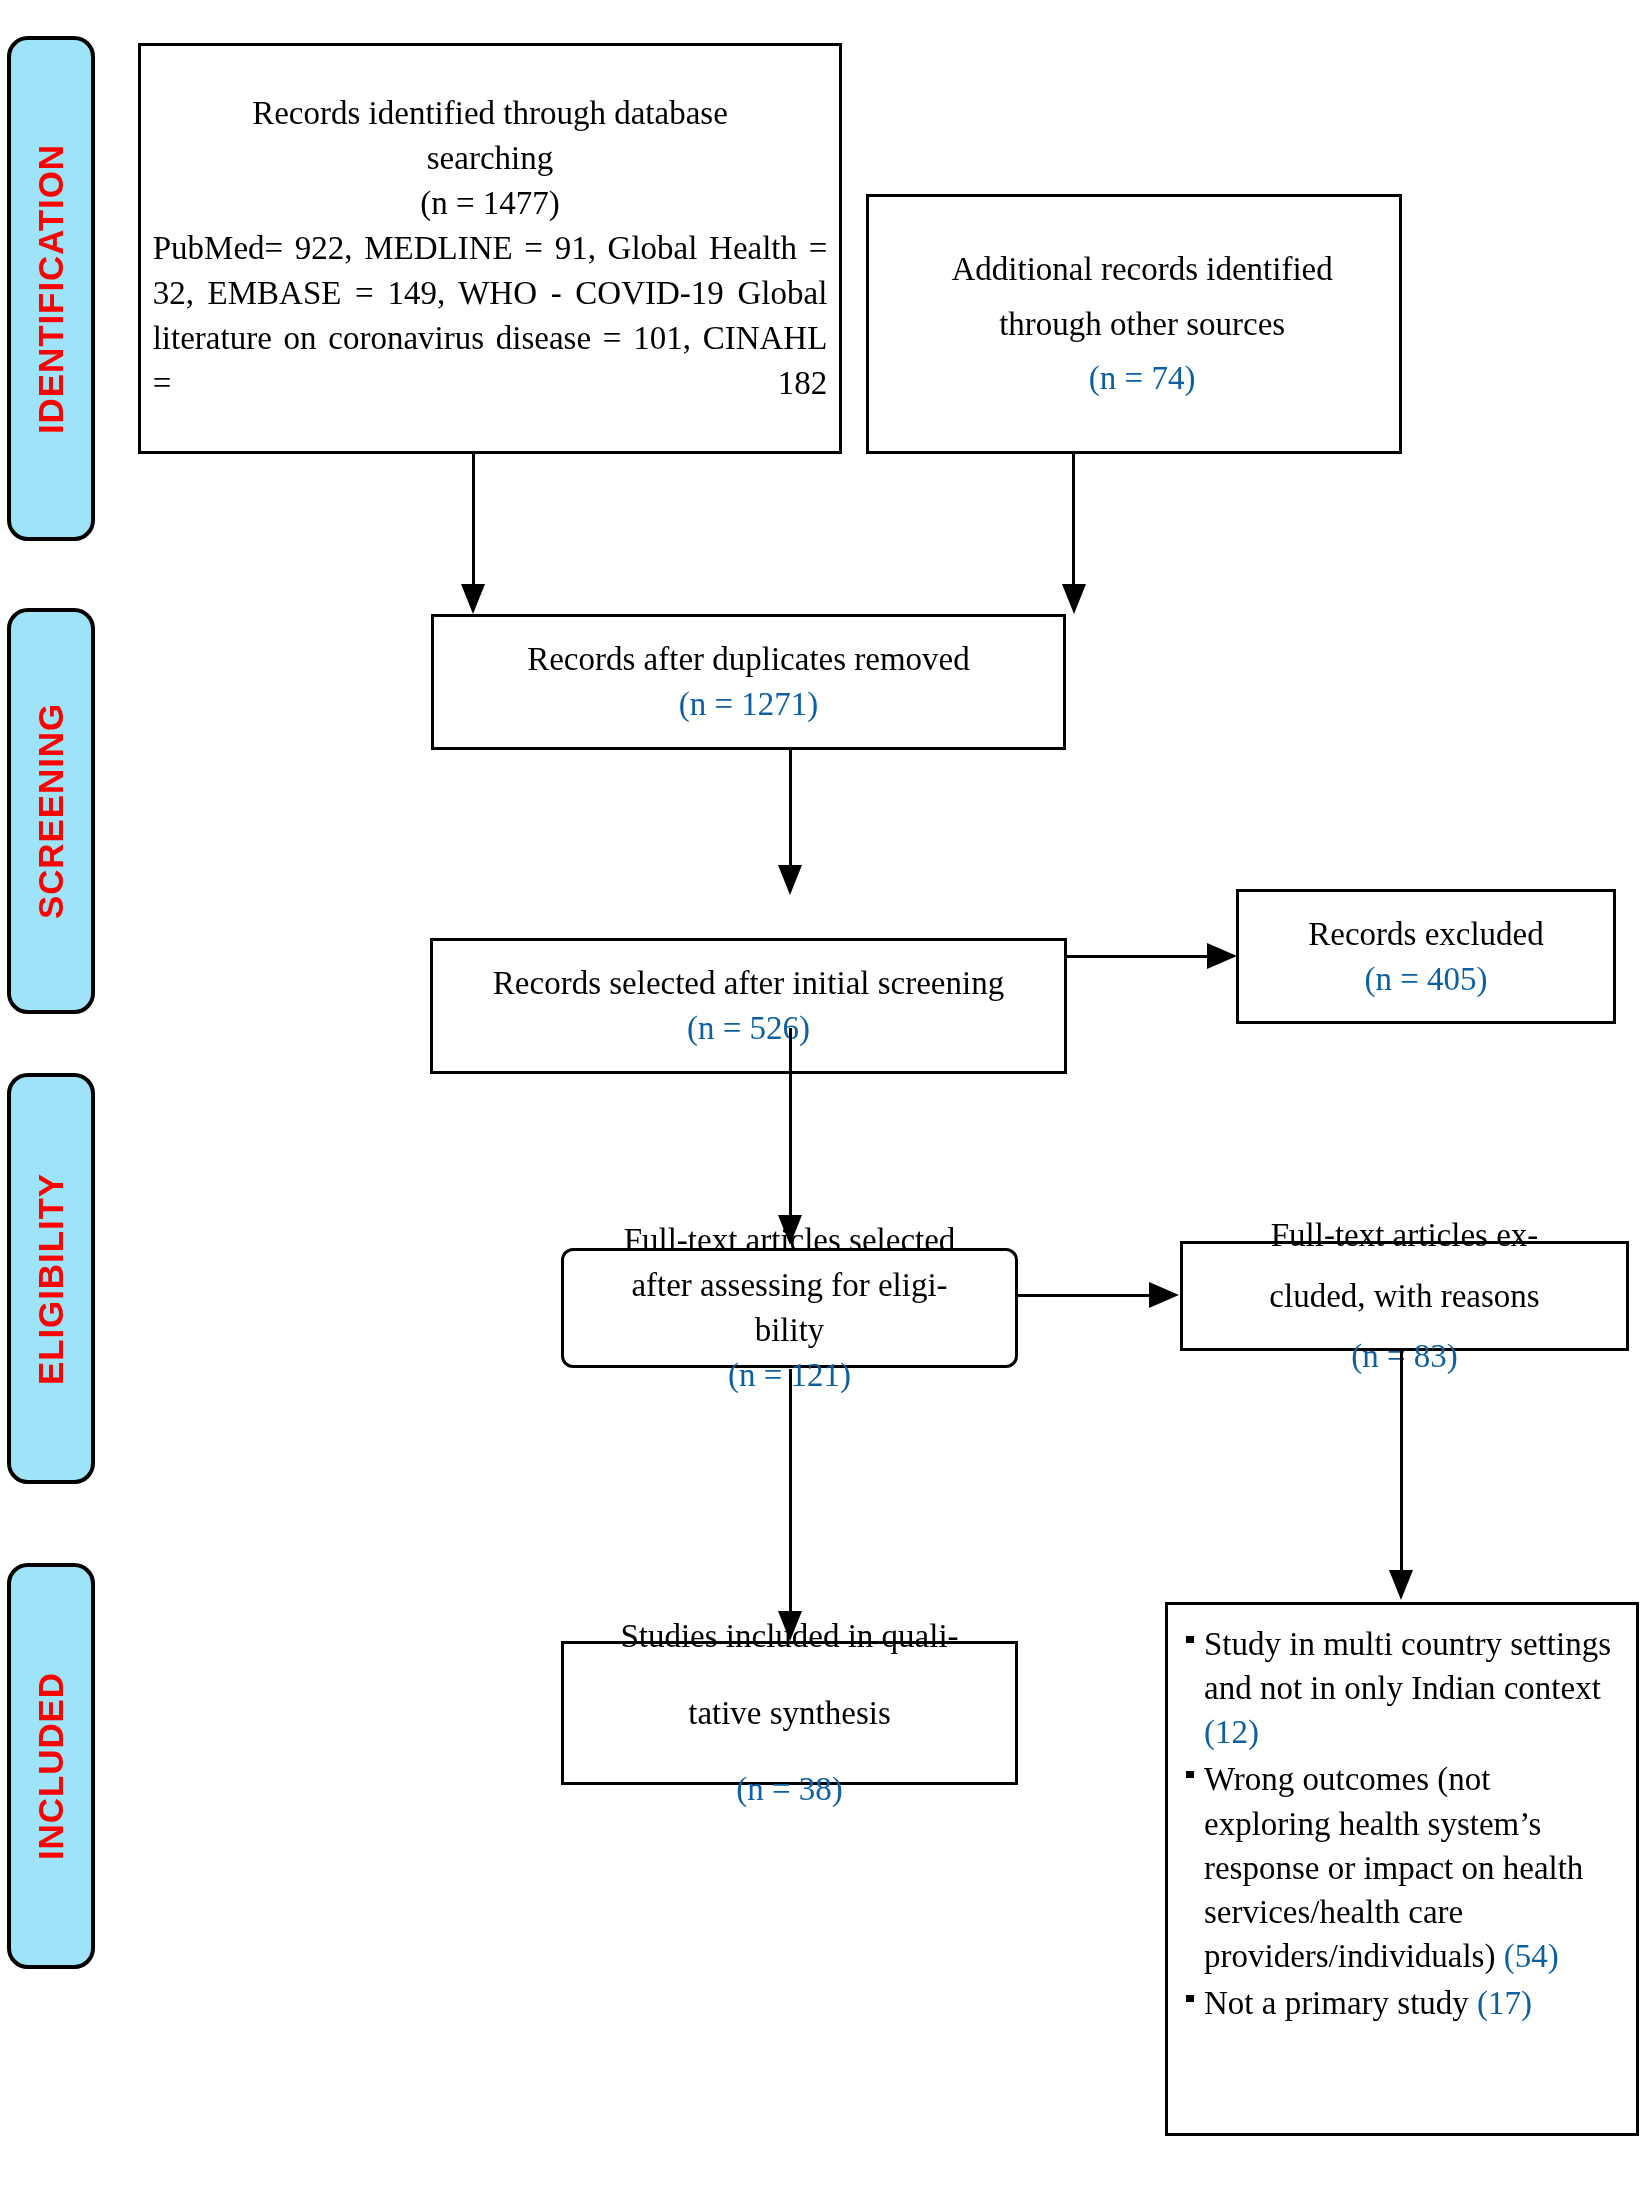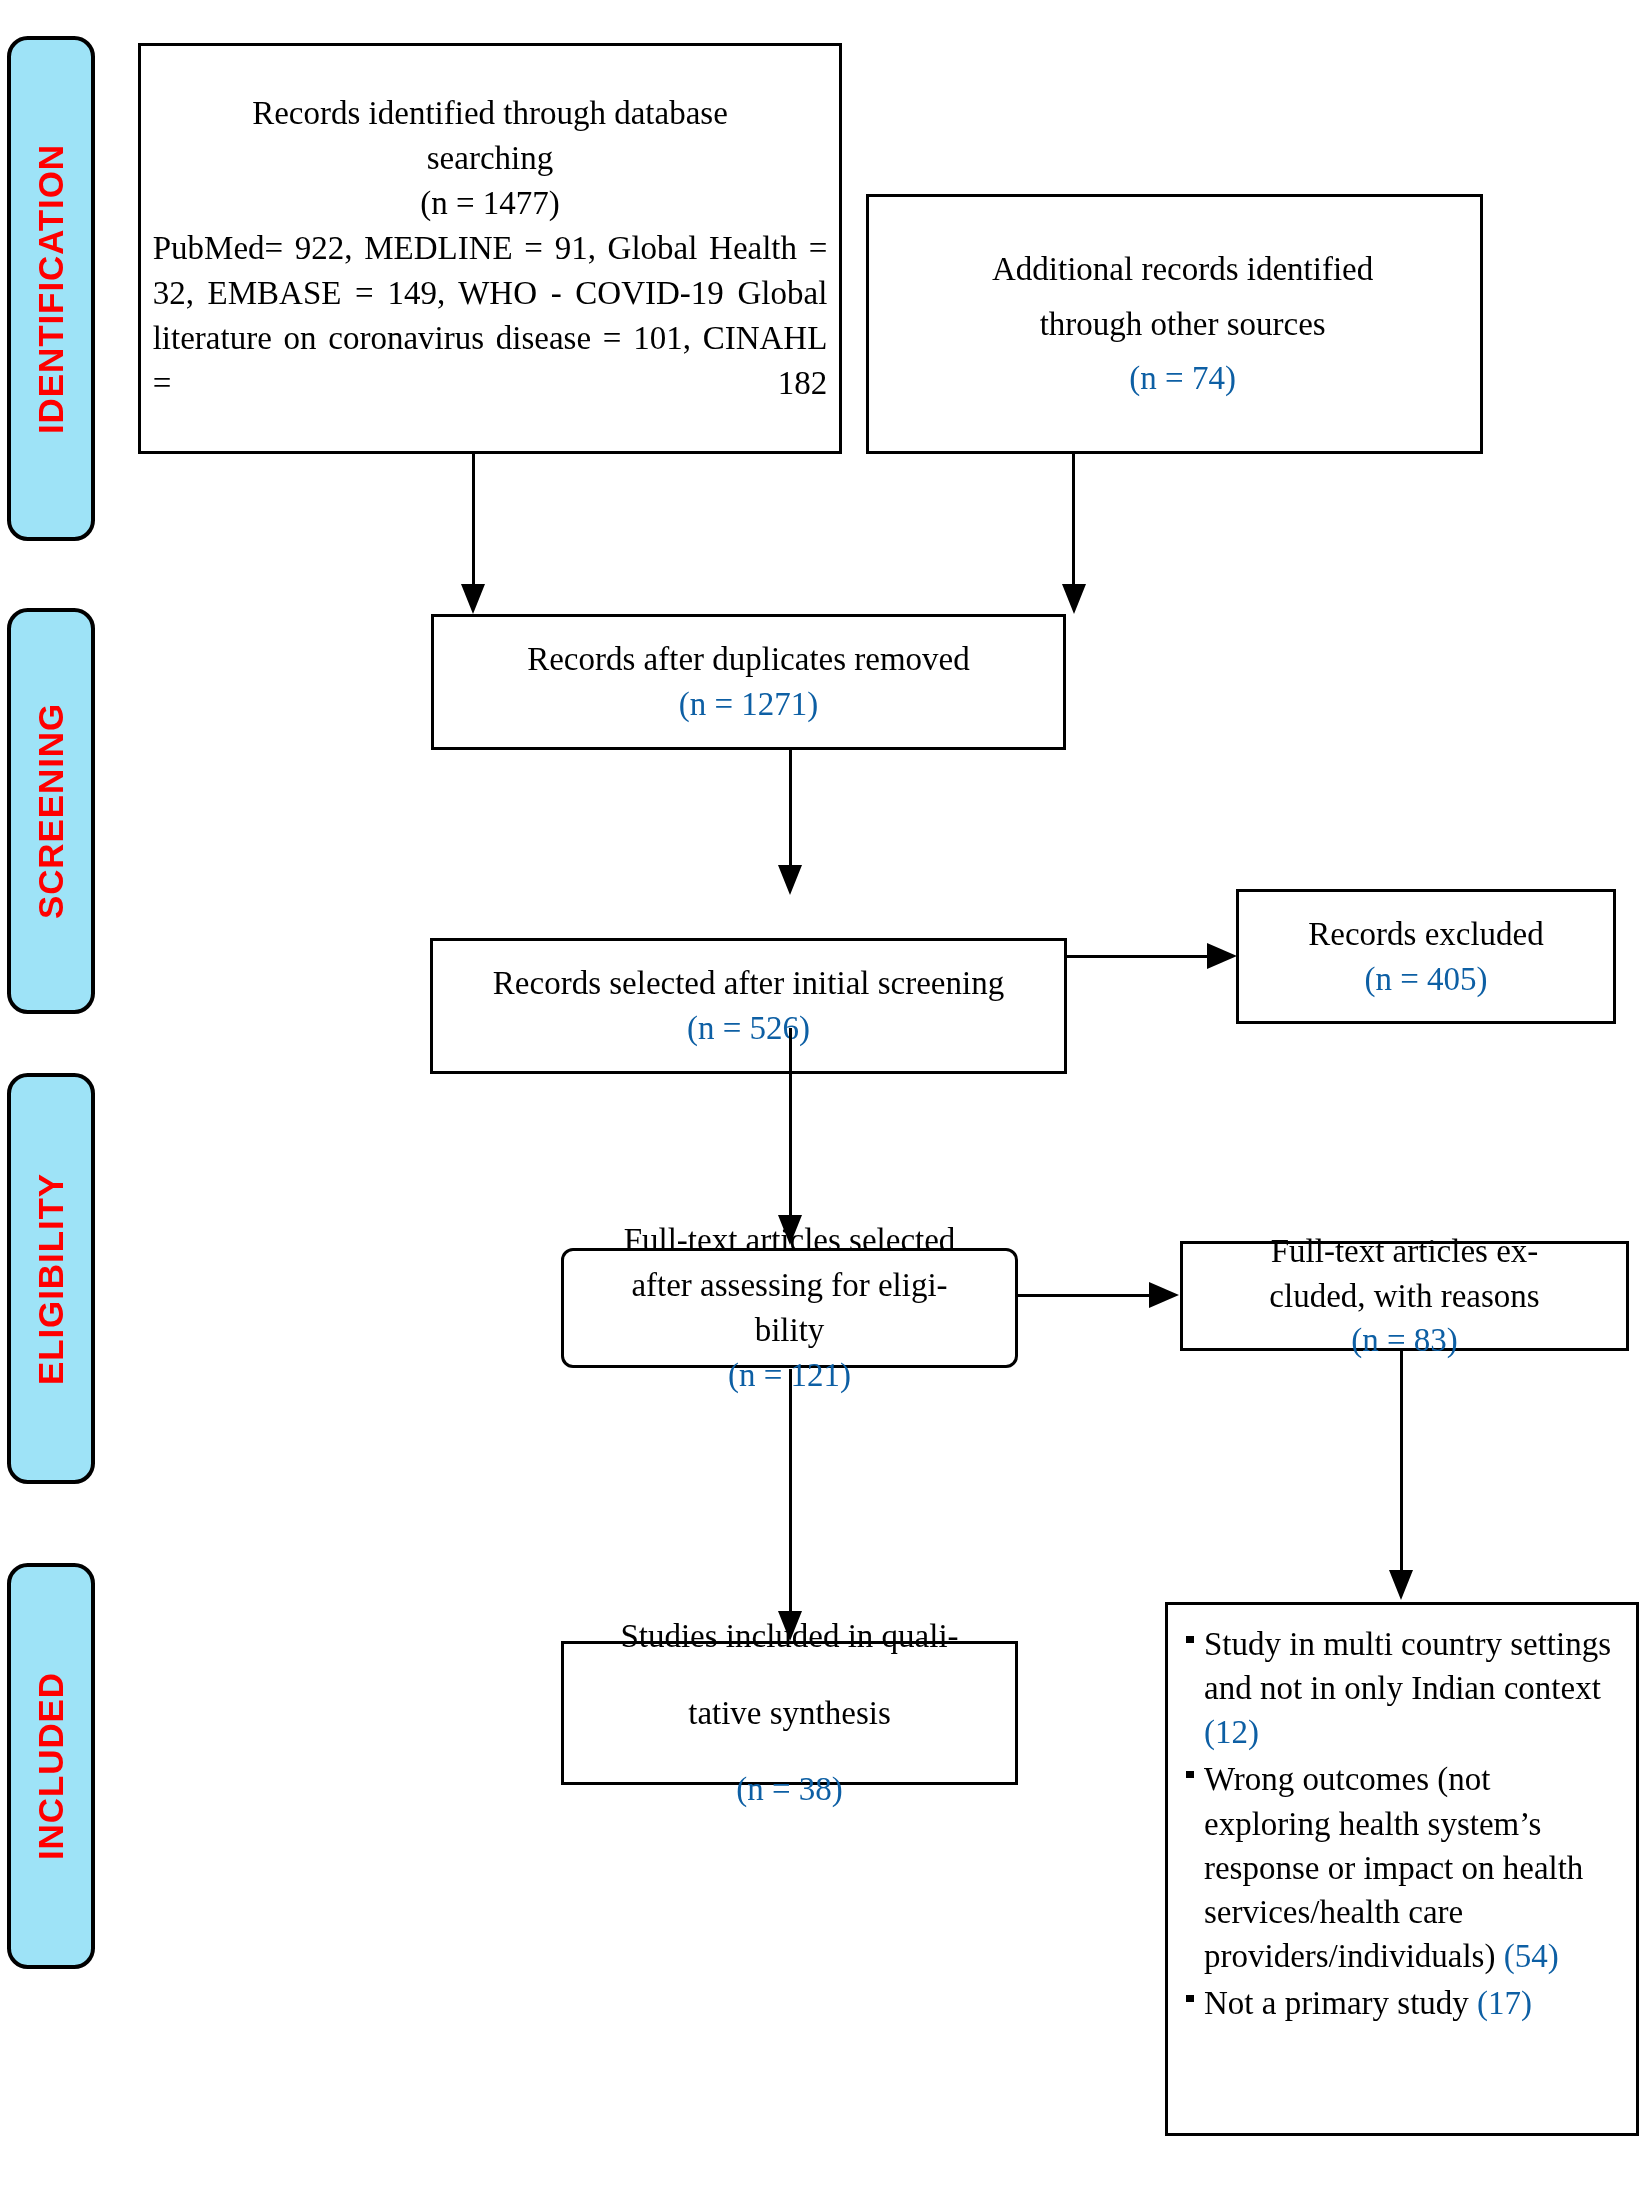--- a/index.html
+++ b/index.html
@@ -139,21 +139,21 @@
     <span class="stage-text">INCLUDED</span>
   </div>
 
   <div class="box" style="left:138px; top:43px; width:704px; height:411px;">
     <div>Records identified through database</div>
     <div>searching</div>
     <div>(n = 1477)</div>
     <div class="just">PubMed= 922, MEDLINE = 91, Global Health = 32, EMBASE = 149, WHO - COVID-19 Global literature on coronavirus disease = 101, CINAHL = 182</div>
   </div>
 
-  <div class="box" style="left:866px; top:194px; width:617px; height:260px;padding-left:28px;">
+  <div class="box" style="left:866px; top:194px; width:536px; height:260px;padding-left:28px;">
     <div>Additional records identified</div>
     <div style="height:10px"></div>
     <div>through other sources</div>
     <div style="height:10px"></div>
     <div class="blue">(n = 74)</div>
   </div>
 
   <div class="vline" style="left:472px; top:454px; height:137px;"></div>
   <div class="arrow-down" style="left:461px; top:584px;"></div>
 
@@ -184,21 +184,21 @@
   <div class="vline" style="left:789px; top:1028px; height:193px;"></div>
   <div class="arrow-down" style="left:778px; top:1215px;"></div>
 
   <div class="box" style="left:561px; top:1248px; width:457px; height:120px;border-radius:12px;">
     <div>Full-text articles selected</div>
     <div>after assessing for eligi-</div>
     <div>bility</div>
     <div class="blue">(n =  121)</div>
   </div>
 
-  <div class="box" style="left:1180px; top:1241px; width:449px; height:110px;">
+  <div class="box" style="left:1180px; top:1241px; width:449px; height:110px;gap:16px;">
     <div>Full-text articles ex-</div>
     <div>cluded, with reasons</div>
     <div class="blue">(n = 83)</div>
   </div>
 
   <div class="hline" style="left:1018px; top:1294px; width:135px;"></div>
   <div class="arrow-right" style="left:1149px; top:1282px;"></div>
 
   <div class="vline" style="left:789px; top:1369px; height:247px;"></div>
   <div class="arrow-down" style="left:778px; top:1611px;"></div>

